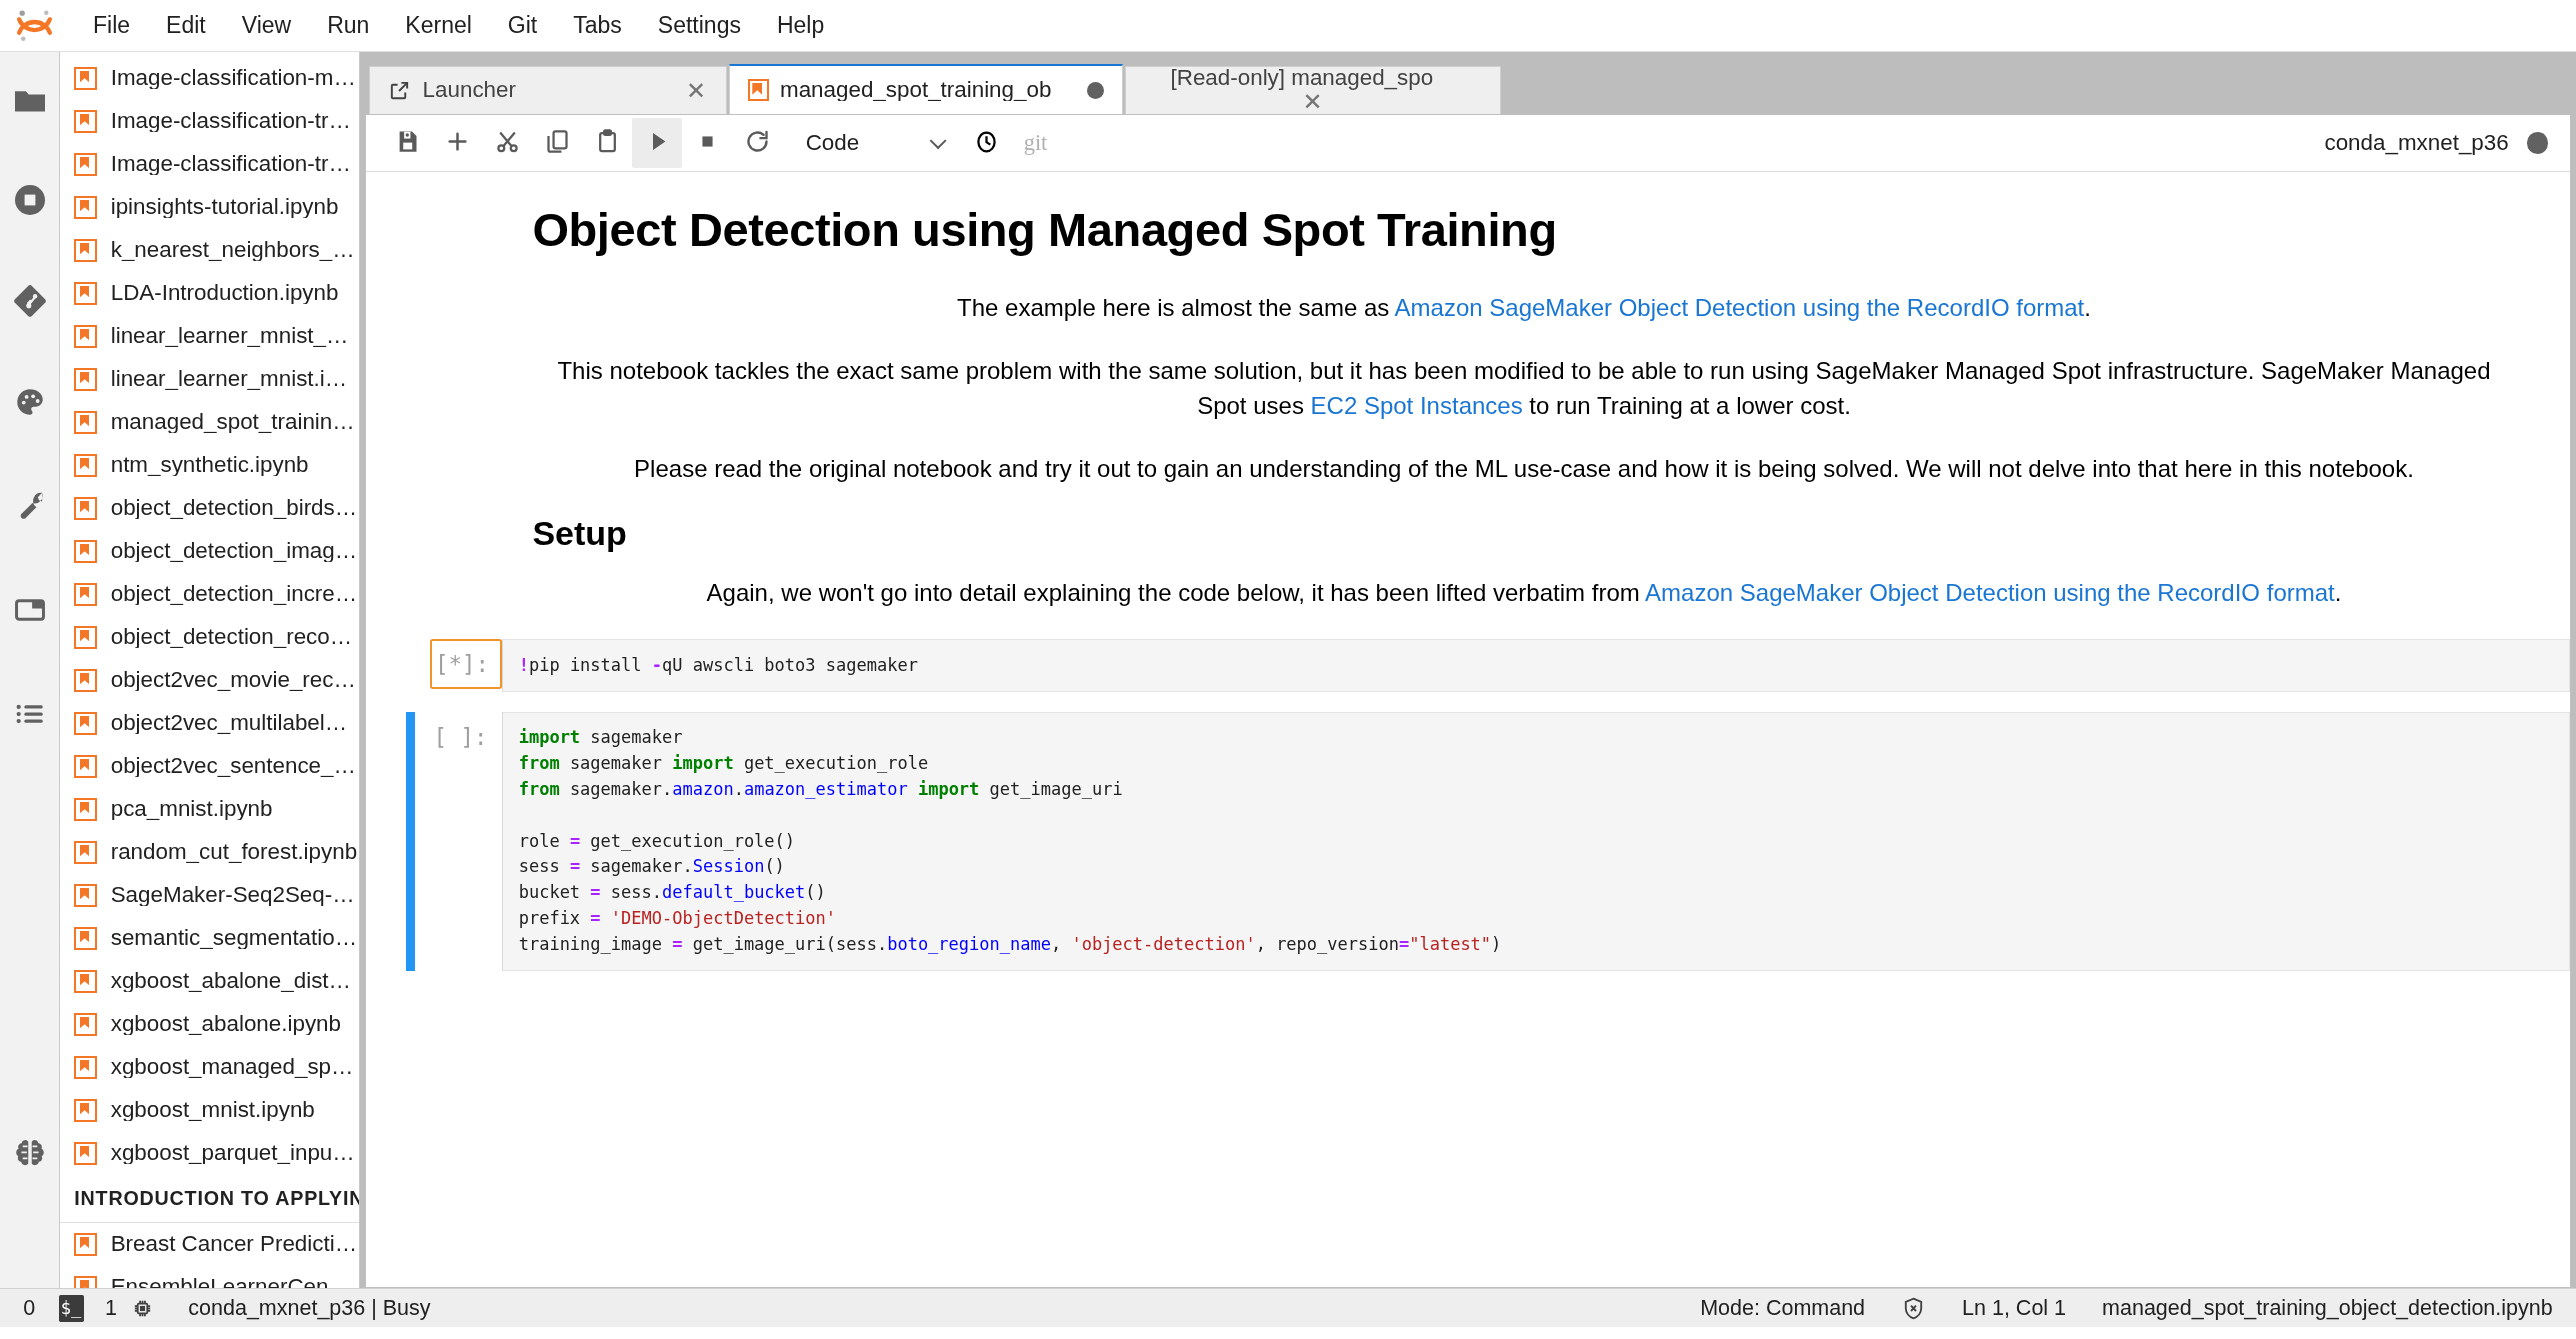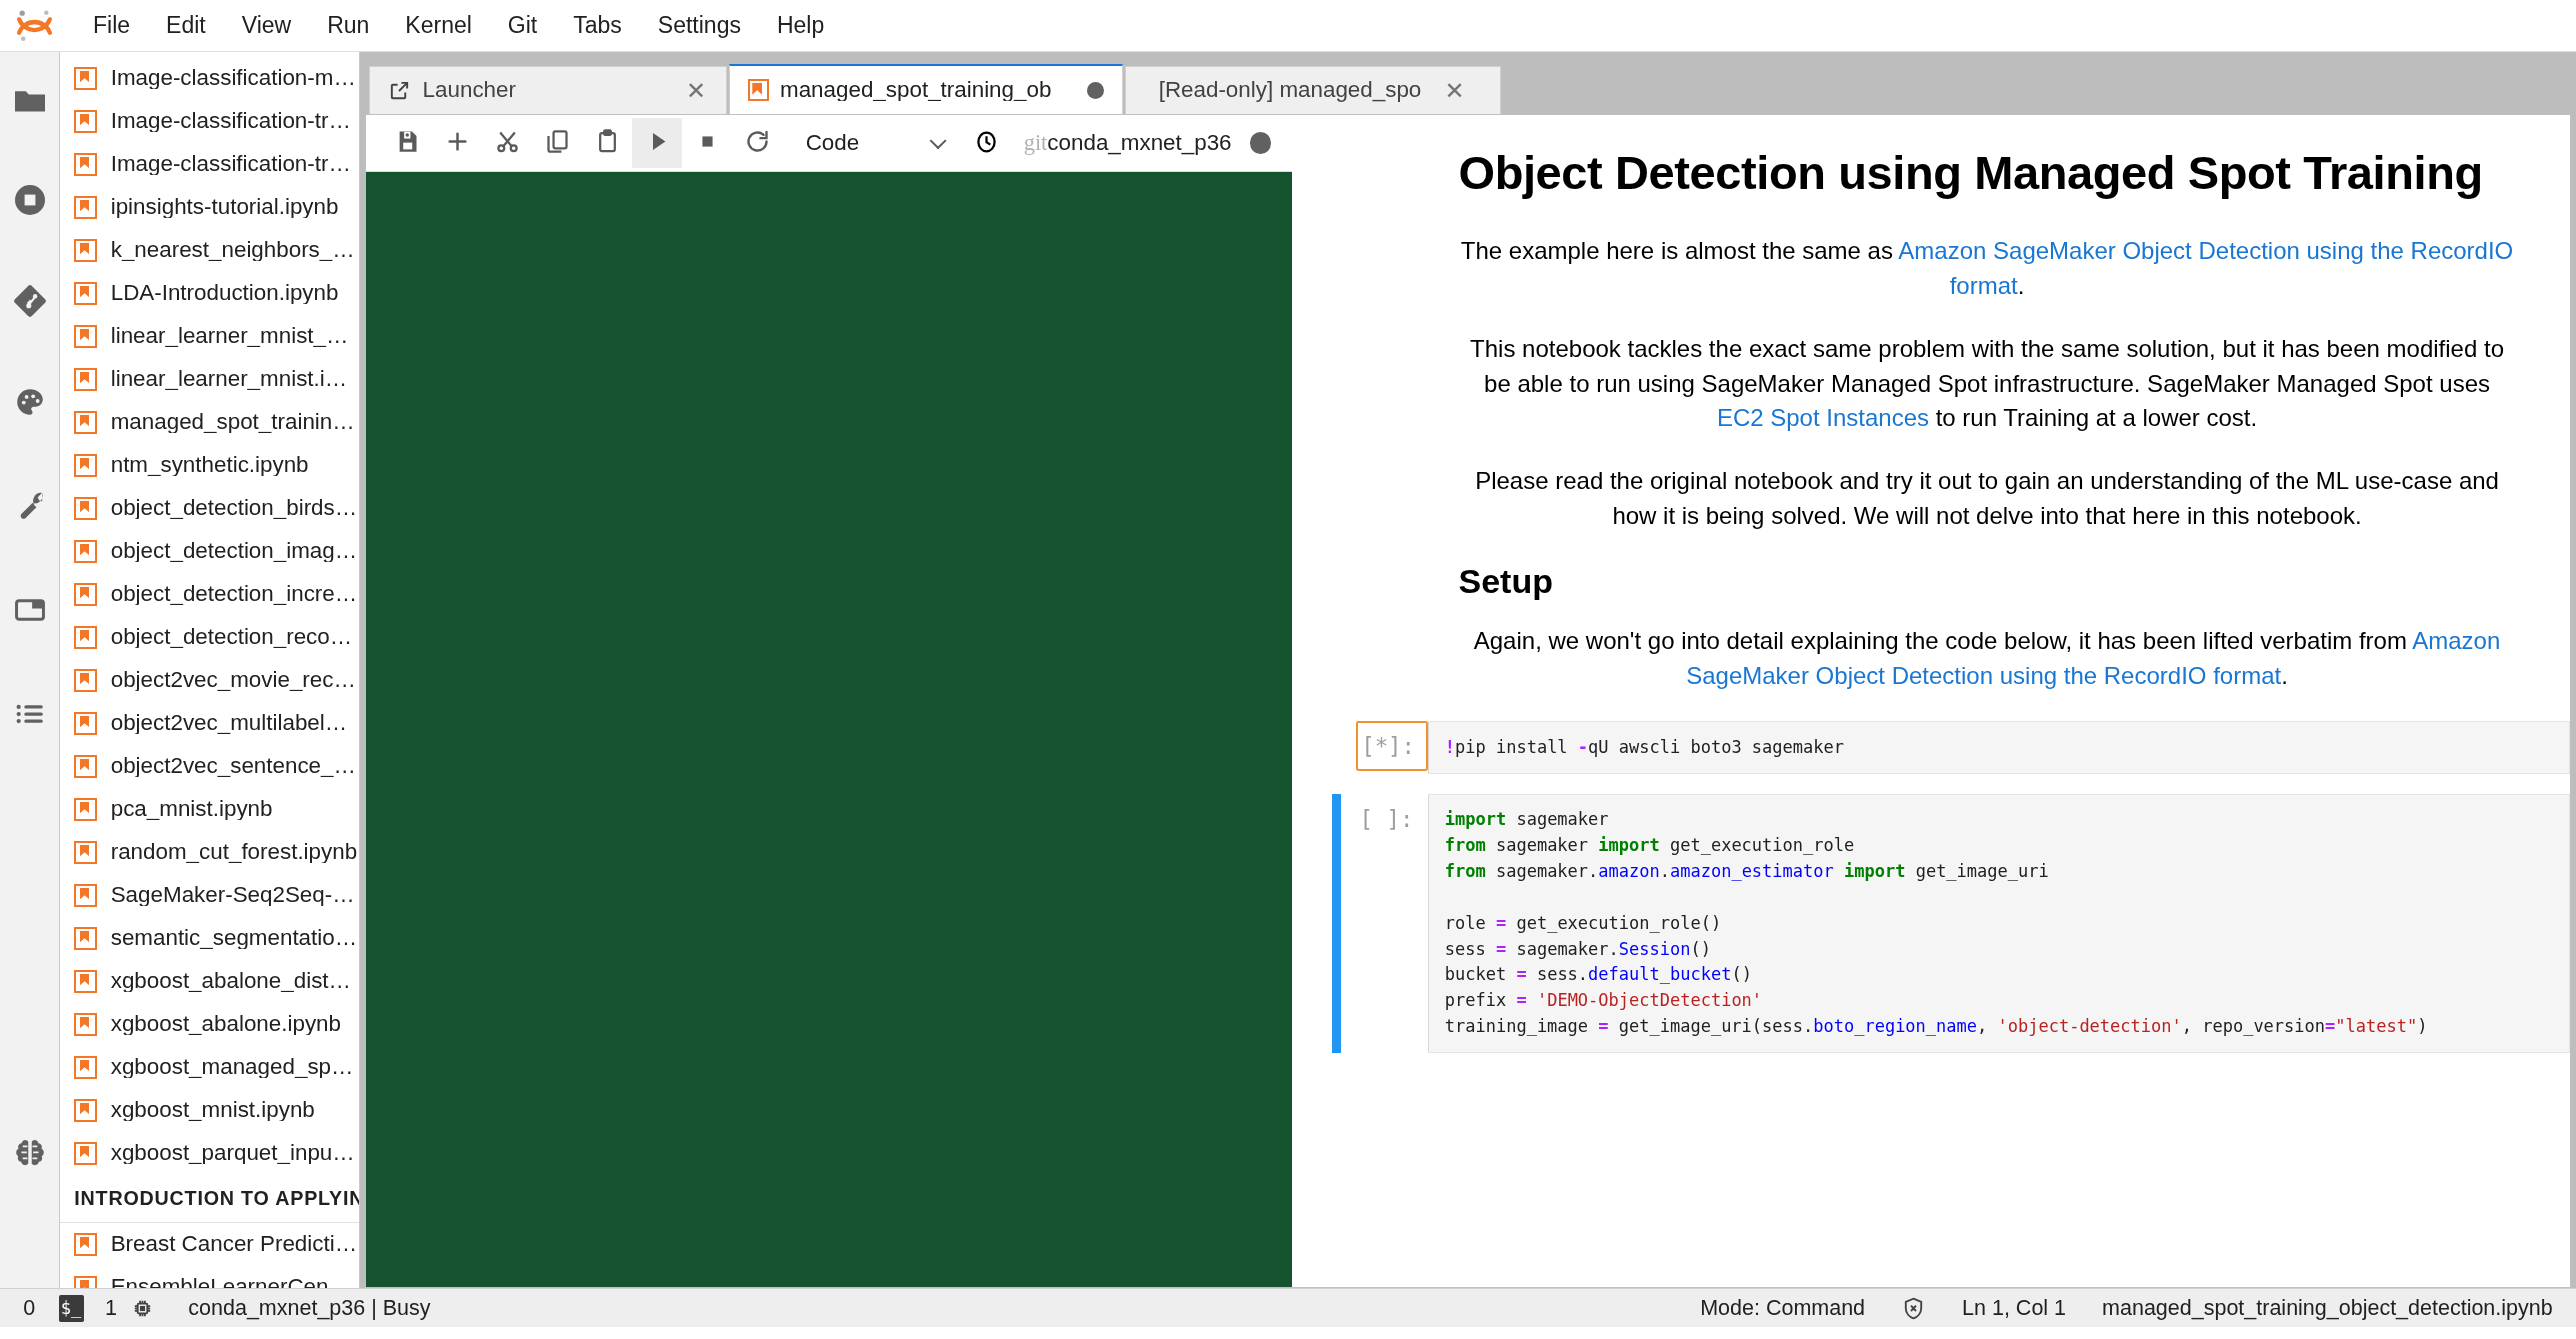--- a/index.html
+++ b/index.html
@@ -196,23 +196,24 @@
     flex: 0 0 17px;
   }
   .tab .nb-icon { width: 21.5px; height: 21.5px; flex: 0 0 21.5px; margin-right: 10.7px; }
   .tab .nb-icon .inner { left: 4.5px; top: 3.6px; width: 9.8px; height: 11.6px; }
   .ext-icon { margin-right: 11.6px; flex: 0 0 auto; display: flex; }
 
   
   .nbpanel {
     flex: 1 1 auto;
     margin: 0 5.4px 0 5.4px;
-    background: #14532d;
+    background: #c4b5fd;
     border: 0.9px solid #c0c0c0;
     display: flex;
+    flex-direction: column;
     min-height: 0;
     overflow: hidden;
   }
   .nbtoolbar {
     height: 57px;
     flex: 0 0 57px;
     background: #ffffff;
     border-bottom: 0.9px solid #dcdcdc;
     display: flex;
     align-items: center;
@@ -705,21 +706,21 @@
 
         <div class="tab current" style="width:394px;">
           <span class="nb-icon">
               <span class="outer"></span>
               <span class="inner"></span>
             </span>
           <span class="tab-label">managed_spot_training_ob</span>
           <span class="tab-dot"></span>
         </div>
 
-        <div class="tab" style="width:376px; justify-content:center;">
+        <div class="tab" style="width:376px; justify-content:center;flex-direction:column;">
           <span class="tab-label" style="margin-right:21.5px;">[Read-only] managed_spo</span>
           <span class="tab-close" style="margin-left:0;">✕</span>
         </div>
       </div>
 
       <div class="nbpanel">
 
         <div class="nbtoolbar">
           <div class="tb-btn">
             <span>

